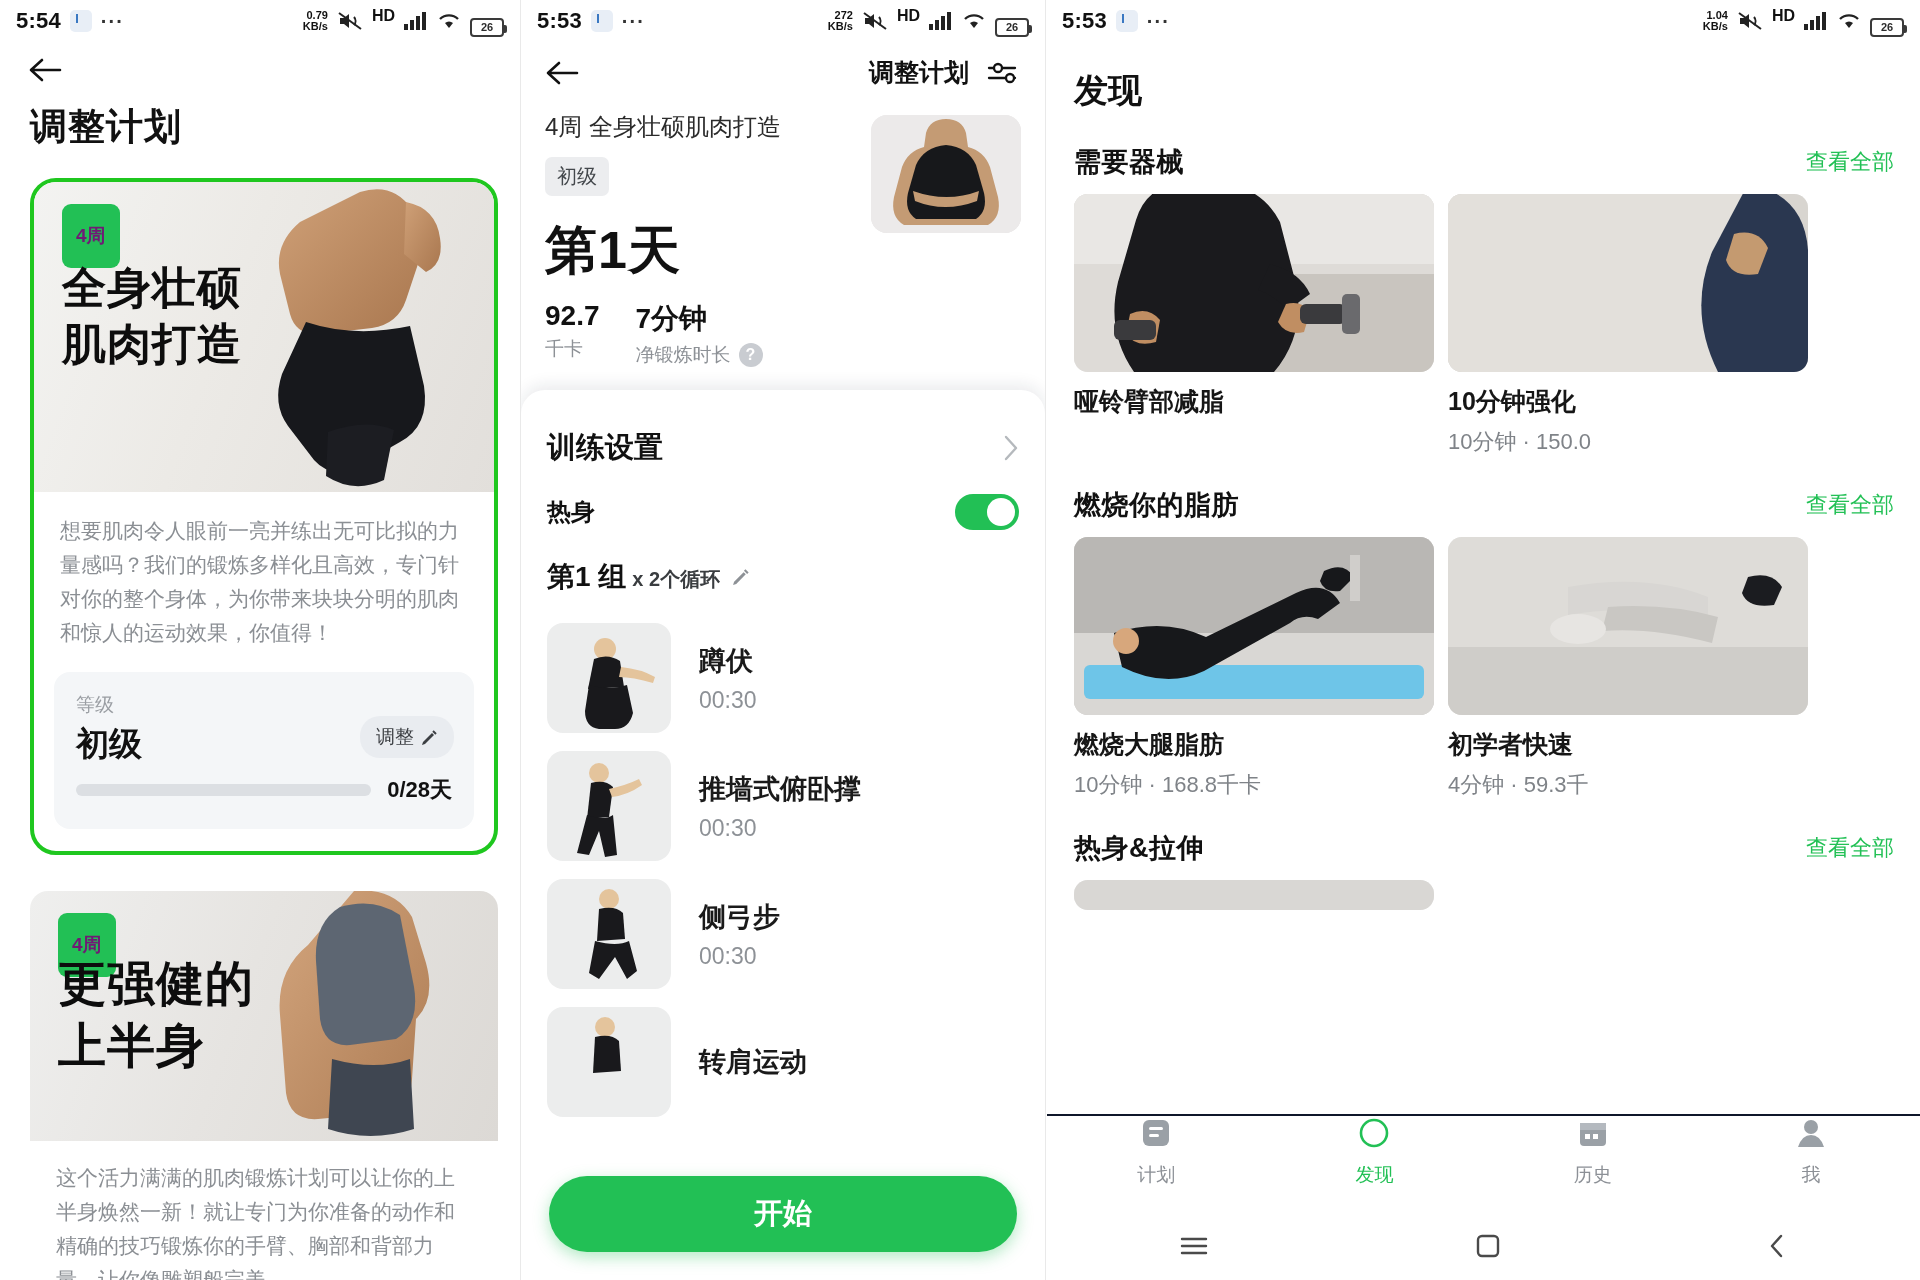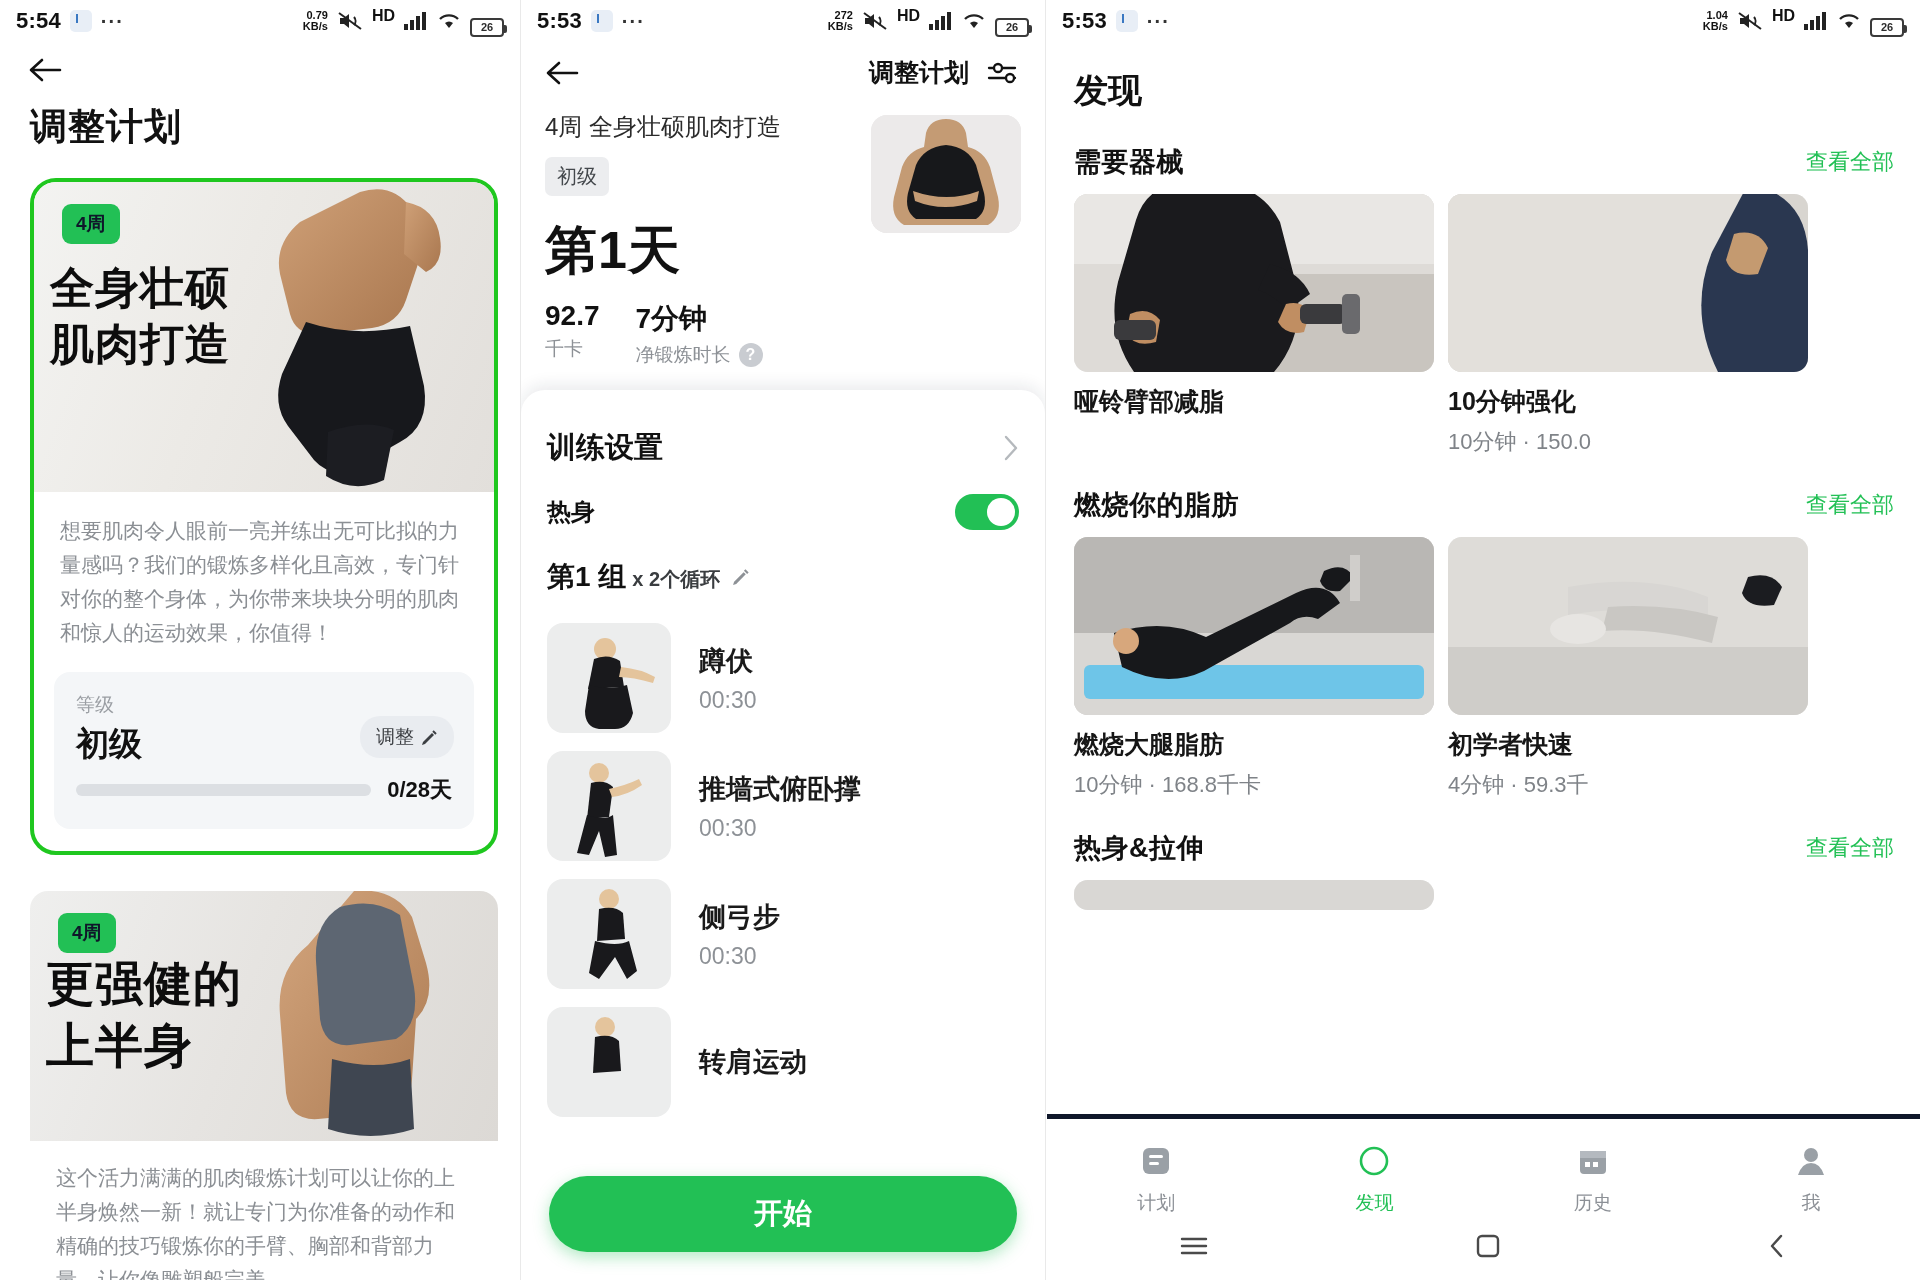--- a/index.html
+++ b/index.html
@@ -30,22 +30,22 @@
 
   
   .nav-back { padding:14px 22px 0 28px; }
   .arrow-left { width:34px; height:28px; }
   .page-title { font-size:37px; font-weight:700; padding:14px 0 0 30px; letter-spacing:1px; }
 
   .plan-card { margin:26px 22px 0 30px; border:4px solid #1fc71f; border-radius:26px; background:#fff; overflow:hidden; }
   .plan-card.plain { border:none; margin-top:36px; border-radius:18px; }
   .hero { position:relative; height:310px; background:linear-gradient(110deg,#f3f3f1 0%,#eceae6 42%,#e2dfdb 100%); overflow:hidden; }
   .hero.second { height:250px; background:linear-gradient(110deg,#efefee 0%,#e6e4e1 45%,#dcd9d5 100%); }
-  .badge-weeks { position:absolute; left:28px; top:22px; background:#22c055; color:#0f172a; font-size:19px; font-weight:700; padding:7px 14px; border-radius:9px; }
-  .hero-title { position:absolute; left:16px; top:78px; font-size:44px; font-weight:700; line-height:1.28; letter-spacing:1px; color:#0d0d0d; }
+  .badge-weeks { position:absolute; left:28px; top:22px; background:#22c055; color:#701a75; font-size:19px; font-weight:700; padding:19px 14px; border-radius:9px; }
+  .hero-title { position:absolute; left:28px; top:78px; font-size:44px; font-weight:700; line-height:1.28; letter-spacing:1px; color:#0d0d0d; }
   .hero.second .hero-title { font-size:48px; top:62px; }
   
   .body-fig { position:absolute; right:-6px; bottom:0; width:290px; height:100%; }
   .desc { font-size:21px; line-height:1.62; color:#8b8f94; padding:22px 26px 0 26px; }
   .plan-card.plain .desc { padding-top:20px; }
   .level-box { margin:22px 20px 22px 20px; background:#f4f6f8; border-radius:16px; padding:20px 22px 24px 22px; position:relative; }
   .level-label { font-size:19px; color:#9a9ea3; }
   .level-value { font-size:33px; font-weight:700; margin-top:4px; }
   .adjust-btn { position:absolute; right:20px; top:44px; background:#e9ecf0; border-radius:20px; padding:8px 16px; font-size:19px; color:#3c3f43; display:flex; align-items:center; gap:7px; }
   .pencil { width:17px; height:17px; }
@@ -90,21 +90,21 @@
   .p3-title { font-size:34px; font-weight:700; padding:26px 0 0 28px; }
   .sec-head { display:flex; align-items:center; padding:30px 26px 14px 28px; }
   .sec-title { font-size:27px; font-weight:700; letter-spacing:.5px; }
   .see-all { margin-left:auto; color:#22c055; font-size:22px; }
   .card-row { display:flex; gap:14px; padding-left:28px; }
   .wcard { width:360px; flex:none; }
   .wcard .img { height:178px; border-radius:14px; overflow:hidden; position:relative; background:#e9e9e9; }
   .wcard .nm { font-size:25px; font-weight:700; margin-top:13px; color:#161616; white-space:nowrap; }
   .wcard .mt { font-size:22px; color:#7f8388; margin-top:9px; white-space:nowrap; }
 
-  .tabbar { position:absolute; left:1px; right:0; bottom:64px; height:102px; border-top:5px solid #0f172a; background:#fff; display:flex; align-items:flex-end; }
+  .tabbar { position:absolute; left:1px; right:0; bottom:64px; height:102px; border-top:2px solid #0f172a; background:#fff; display:flex; align-items:flex-start; }
   .tab { flex:1; display:flex; flex-direction:column; align-items:center; gap:8px; }
   .tab .tlabel { font-size:19px; color:#8c9096; }
   .tab.active .tlabel { color:#22c055; }
   .sysnav { position:absolute; left:0; right:0; bottom:0; height:64px; background:#fff; display:flex; align-items:center; justify-content:space-around; }
   .sysnav div { color:#4a4a4a; }
 </style>
 </head>
 <body>
 
 <div class="screens">

